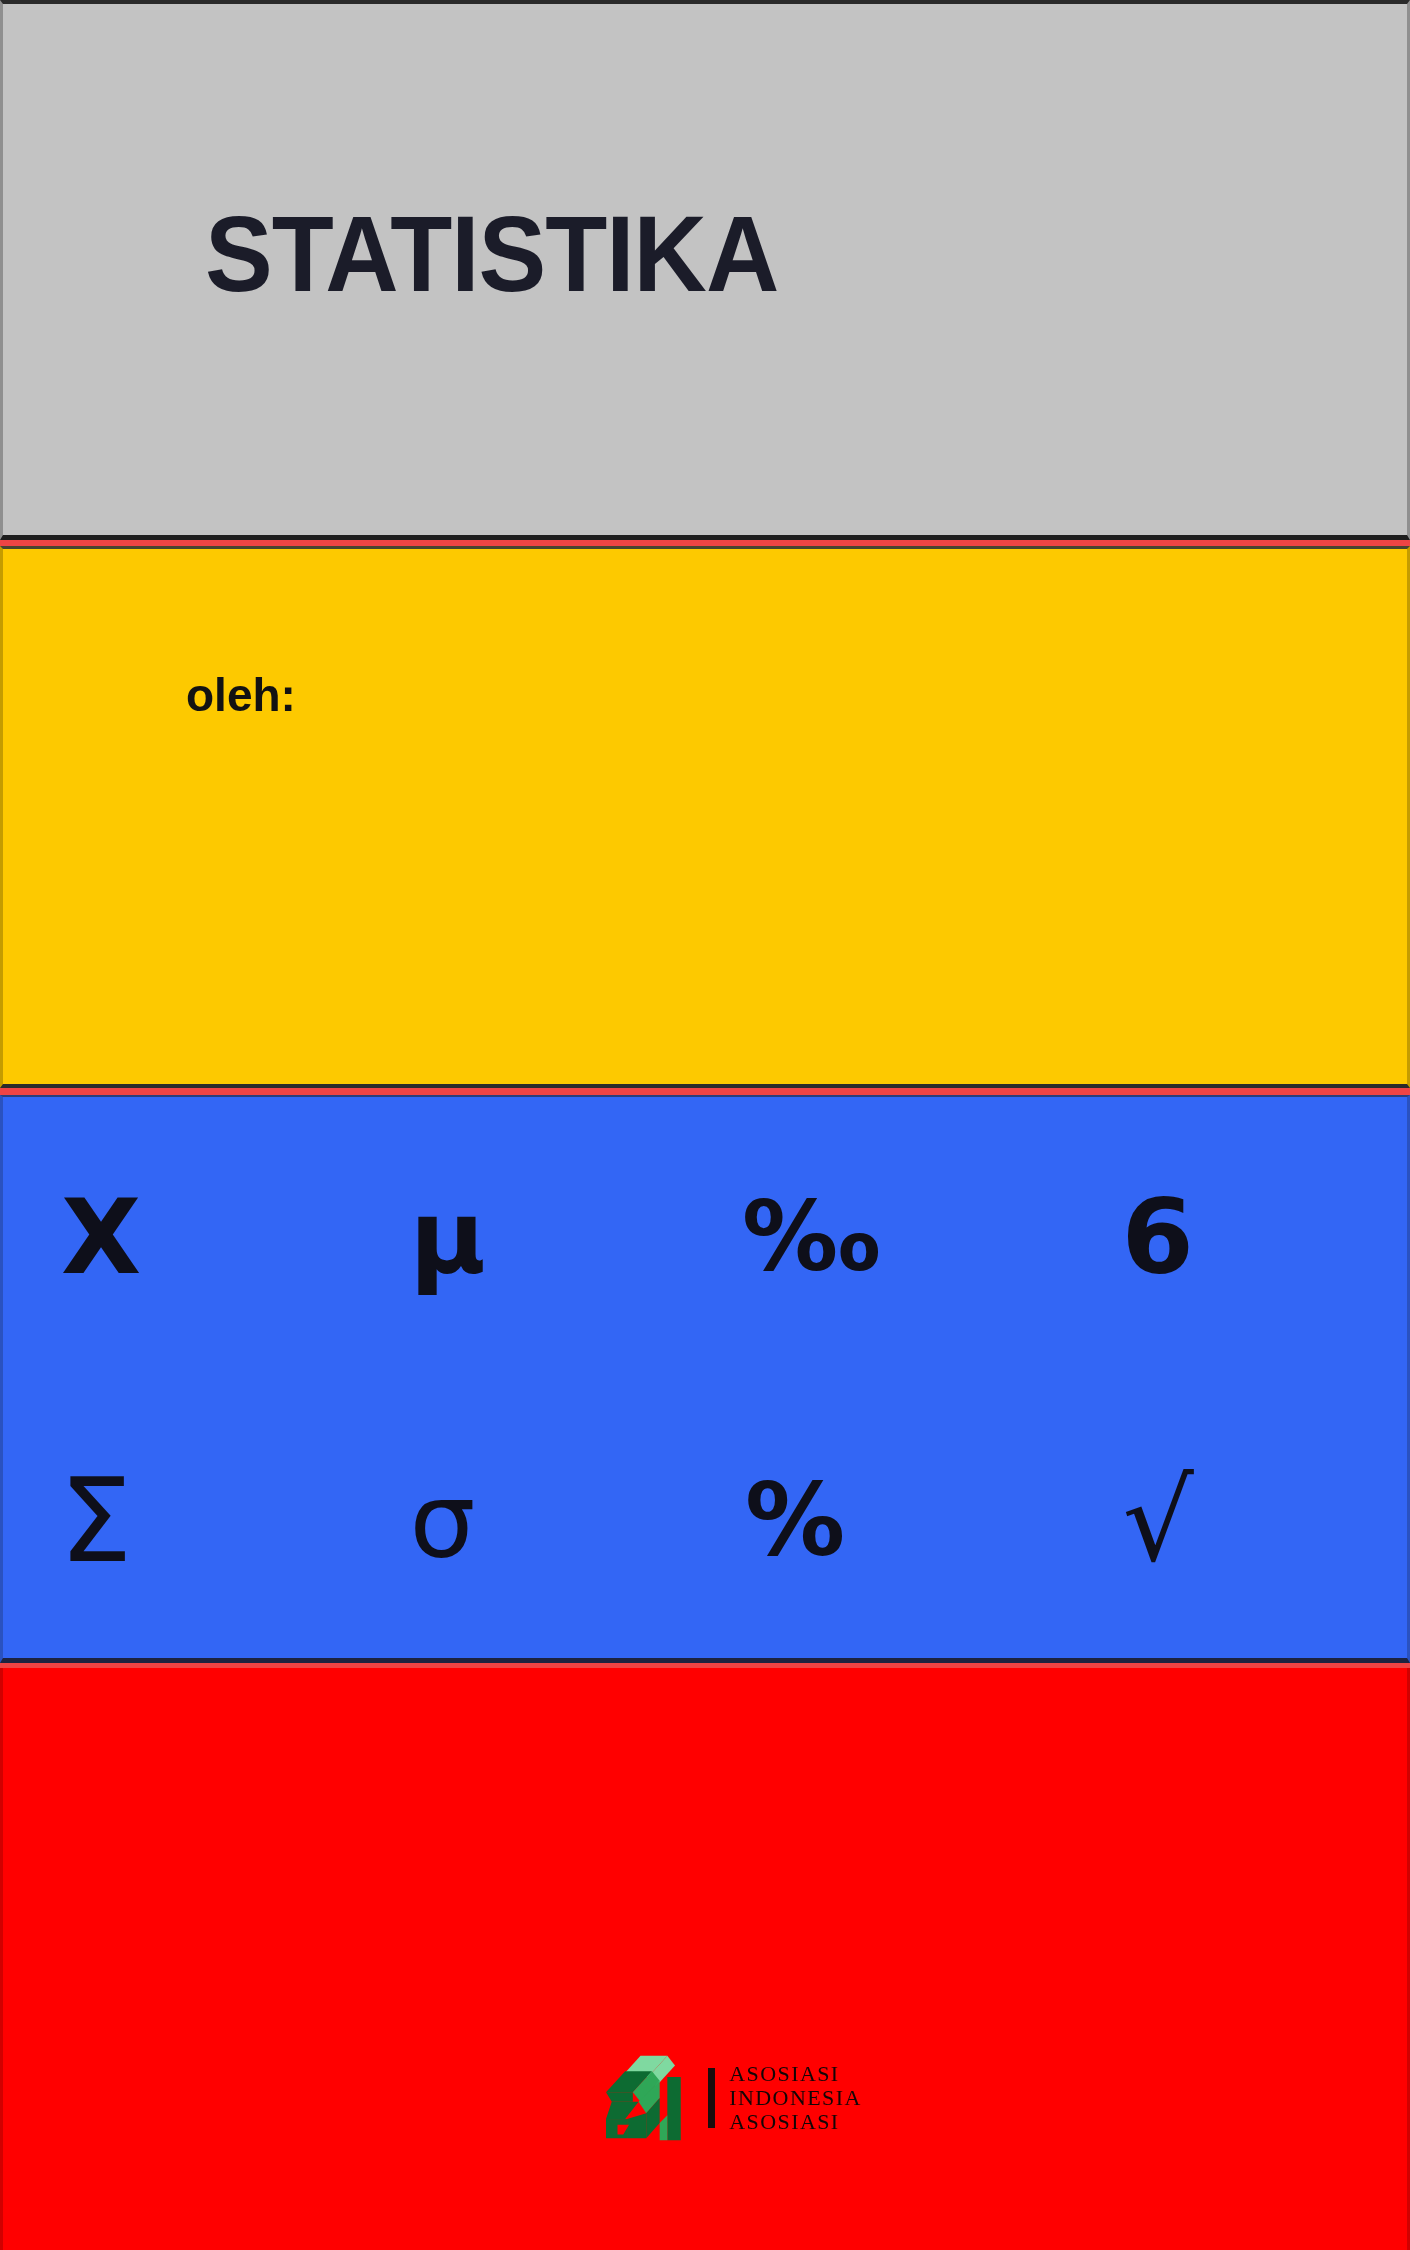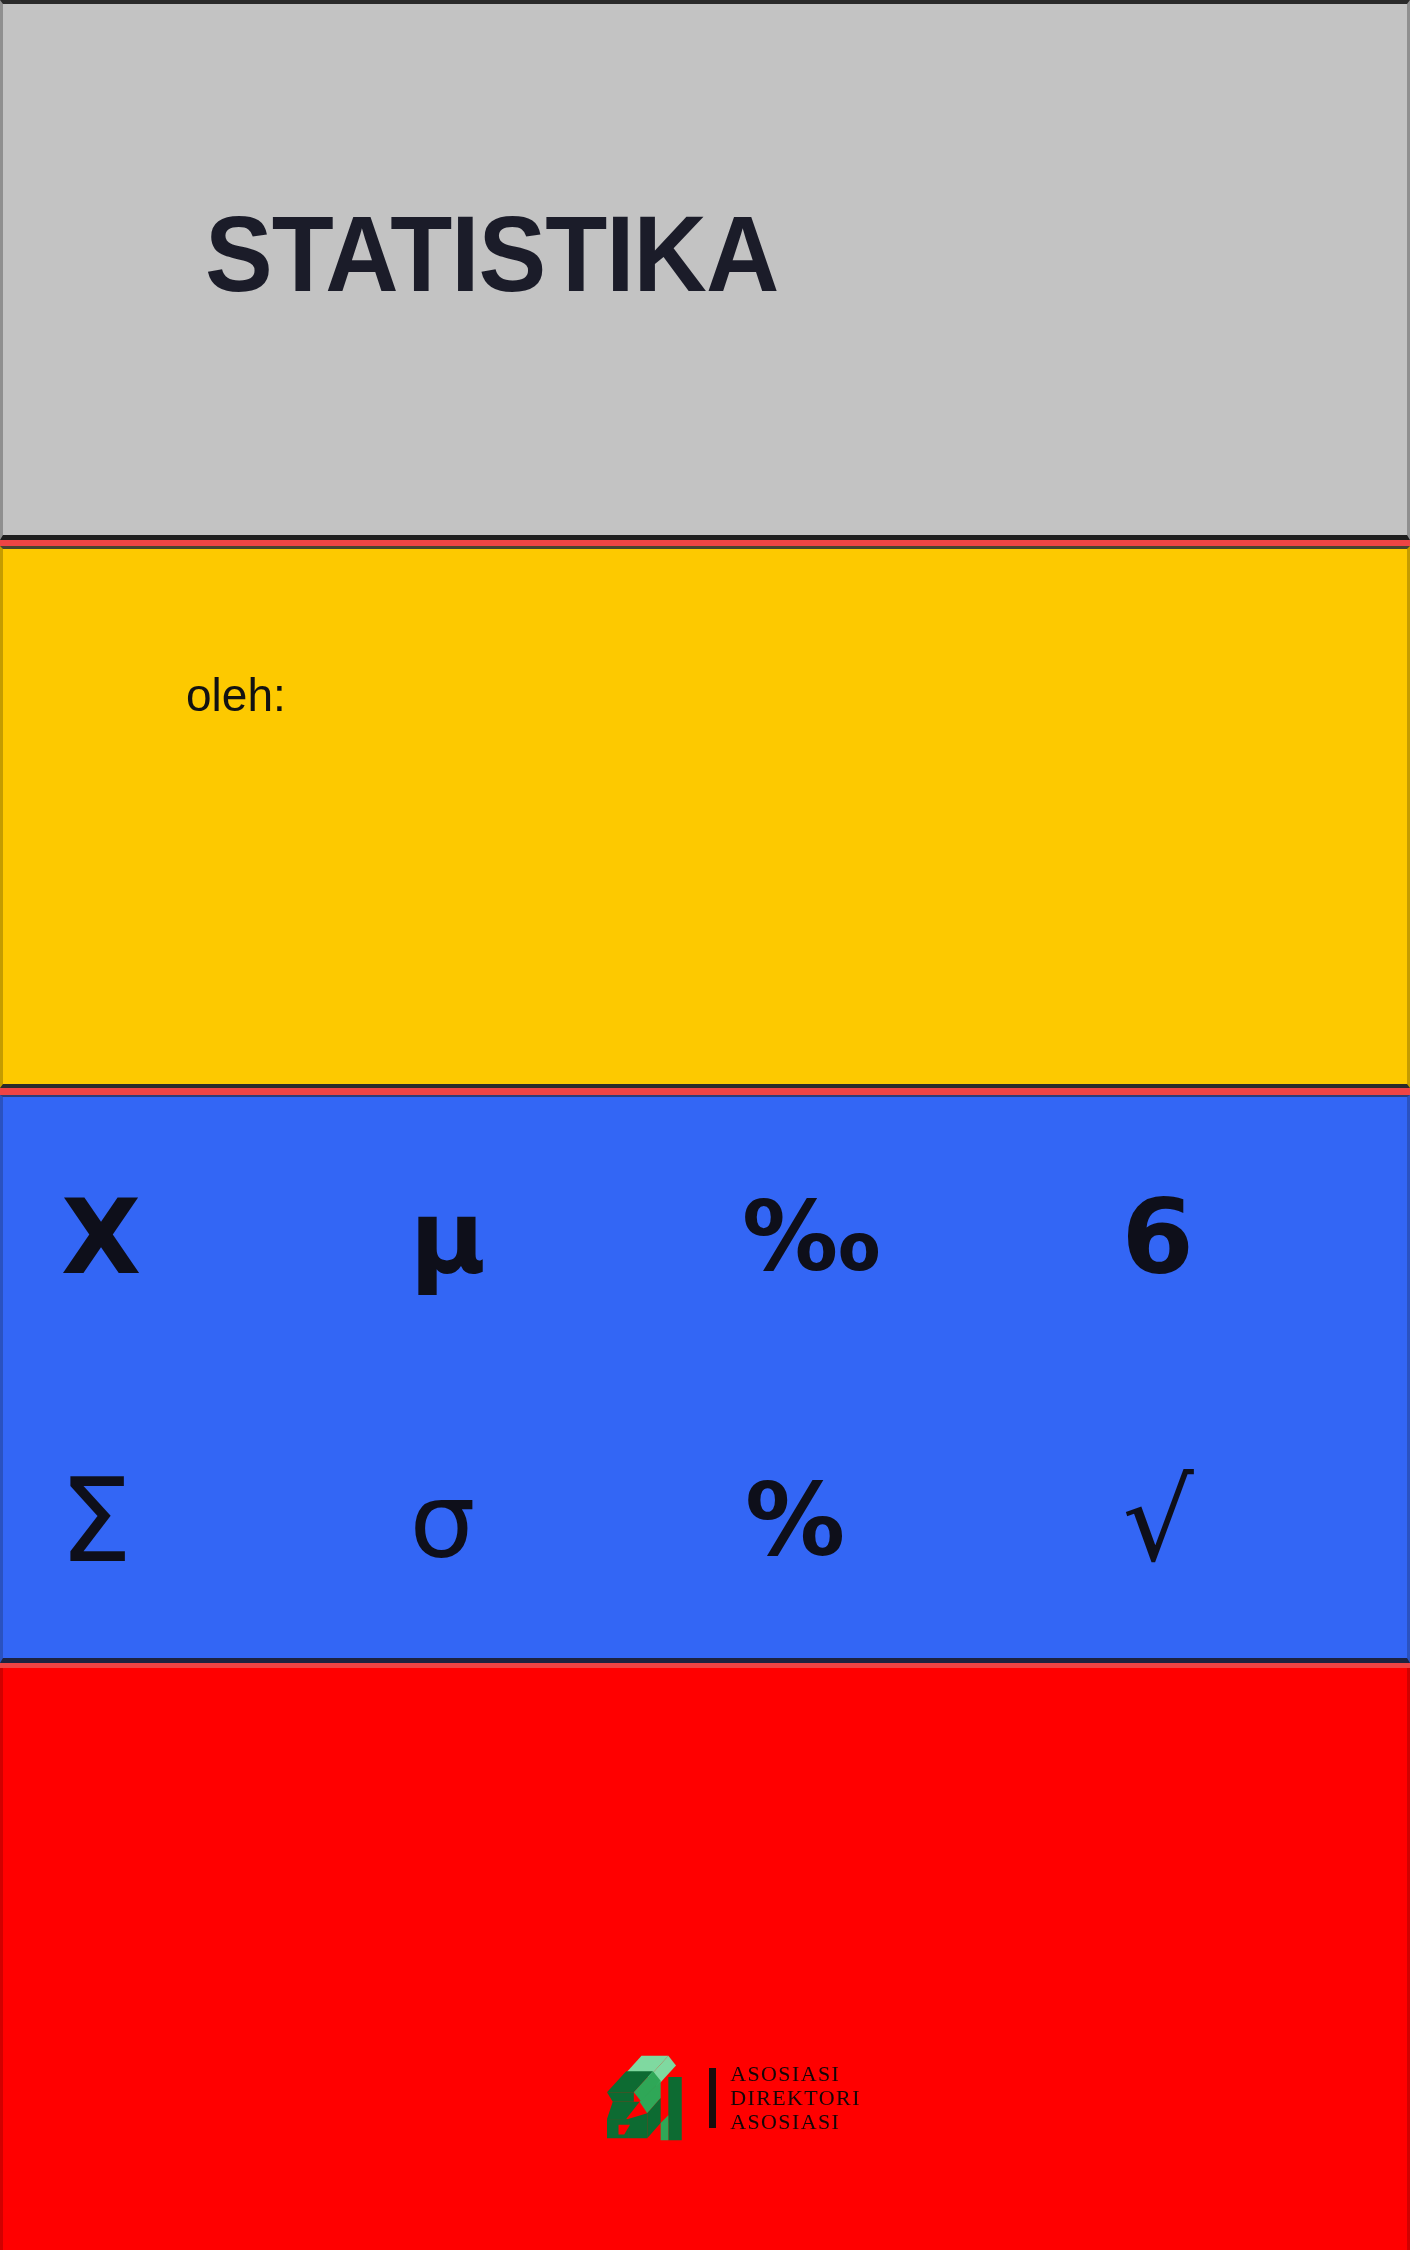--- a/index.html
+++ b/index.html
@@ -81,21 +81,21 @@
     white-space: nowrap;
   }
 
   
   .byline-label {
     position: absolute;
     left: 186px;
     top: 672px;
     font-size: 46px;
     line-height: 1;
-    font-weight: normal;
+    font-weight: bold;
     color: #121212;
     letter-spacing: 0px;
     white-space: nowrap;
   }
 
   .author-name {
     position: absolute;
     left: 186px;
     top: 862px;
     font-size: 50px;
@@ -222,18 +222,18 @@
         <polygon points="2,70 24,70 24,90 2,90" fill="#0d6b32"></polygon>
         <polygon points="24,70 44,64 44,90 24,90" fill="#0d6b32"></polygon>
         <polygon points="14,76 26,76 20,86 14,86" fill="#ff0000"></polygon>
         <polygon points="66,26 80,26 80,92 66,92" fill="#0d6b32"></polygon>
         <polygon points="58,74 66,66 66,92 58,92" fill="#2fa757"></polygon>
       </svg>
     </span>
     <span class="logo-rule"></span>
     <span class="logo-wordmark">
       <span>ASOSIASI</span>
-      <span>DIREKTORI</span>
+      <span>INDONESIA</span>
       <span>ASOSIASI</span>
     </span>
   </div>
 
 </div>
 
 </body></html>

